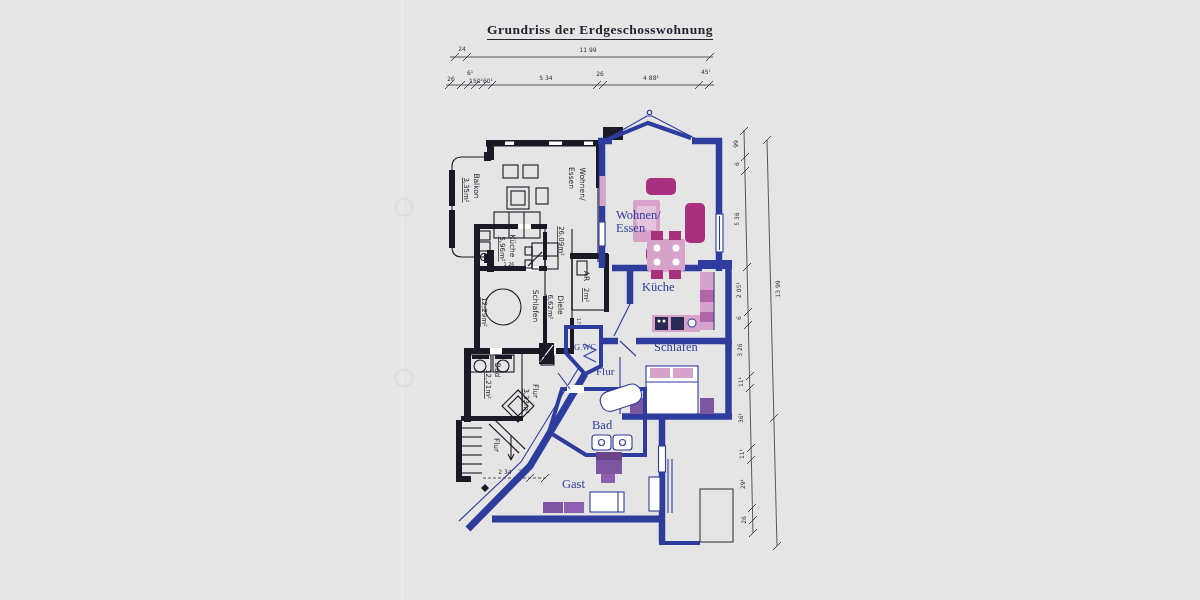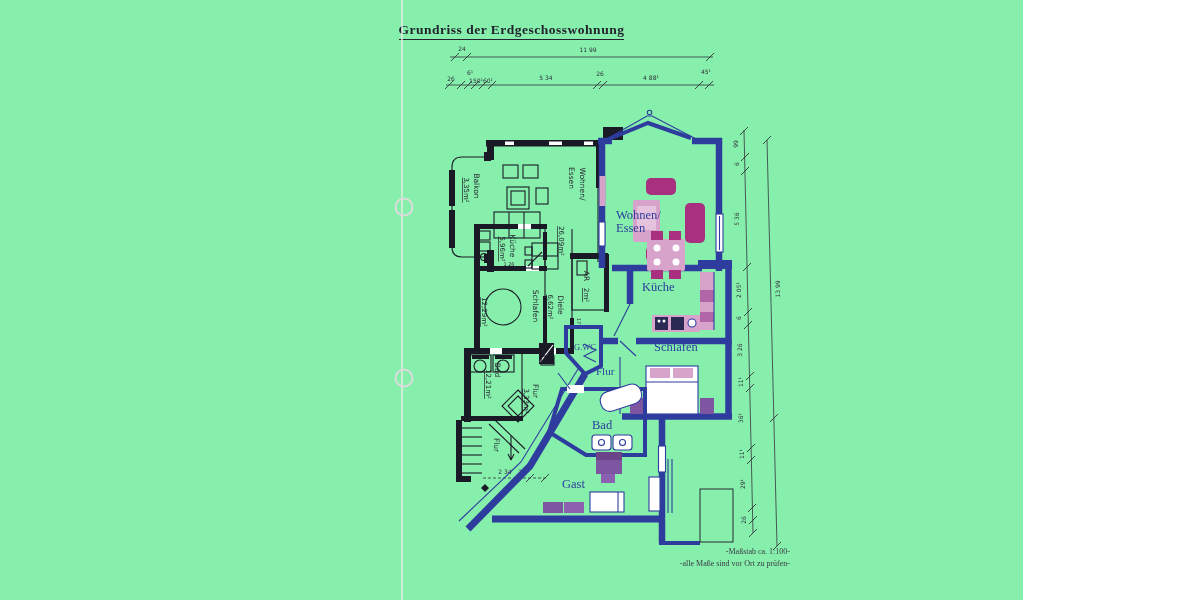--- a/index.html
+++ b/index.html
@@ -1,16 +1,16 @@
 <!DOCTYPE html>
 <html><head>
 <meta charset="utf-8">
 <style>
   html,body{margin:0;padding:0;background:#ffffff;}
-  #page{position:relative;width:1023px;height:600px;background:#86efac;overflow:hidden;
+  #page{position:relative;width:1200px;height:600px;background:#e5e5e5;overflow:hidden;
         font-family:"Liberation Serif",serif;}
   #title{position:absolute;left:0;right:0;top:20px;text-align:center;}
   #title span{display:inline-block;font-family:"Liberation Serif",serif;font-size:13.5px;
         font-weight:bold;letter-spacing:.5px;color:#23232e;border-bottom:1.6px solid #23232e;
         padding-bottom:1px;}
   #footer{position:absolute;top:546px;left:560px;width:230px;text-align:right;
         font-family:"Liberation Serif",serif;font-size:8px;color:#3a3a46;line-height:12px;}
   svg{position:absolute;left:0;top:0;}
   
   .lb{stroke:#1a1a26;fill:none;stroke-width:1.1;}
@@ -353,18 +353,14 @@
       <text class="lblu" x="616" y="232">Essen</text>
       <text class="lblu" x="642" y="291">Küche</text>
       <text class="lblu" x="654" y="351">Schlafen</text>
       <text class="lblus" x="574" y="350">G.WC</text>
       <text class="lblum" x="596" y="375">Flur</text>
       <text class="lblu" x="592" y="429">Bad</text>
       <text class="lblu" x="562" y="488">Gast</text>
     </g>
   </svg>
 
-  <div id="footer">
-    <div>-Maßstab ca. 1:100-</div>
-    <div>-alle Maße sind vor Ort zu prüfen-</div>
-  </div>
 
 </div>
 
 </body></html>

